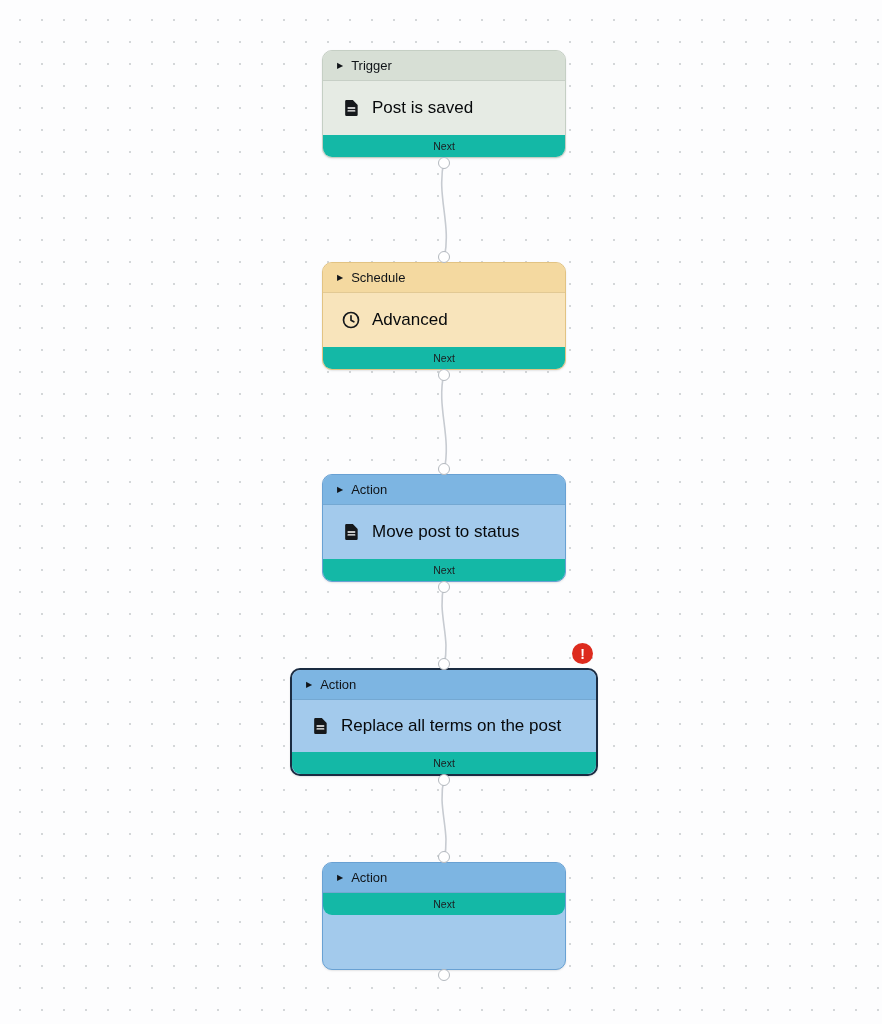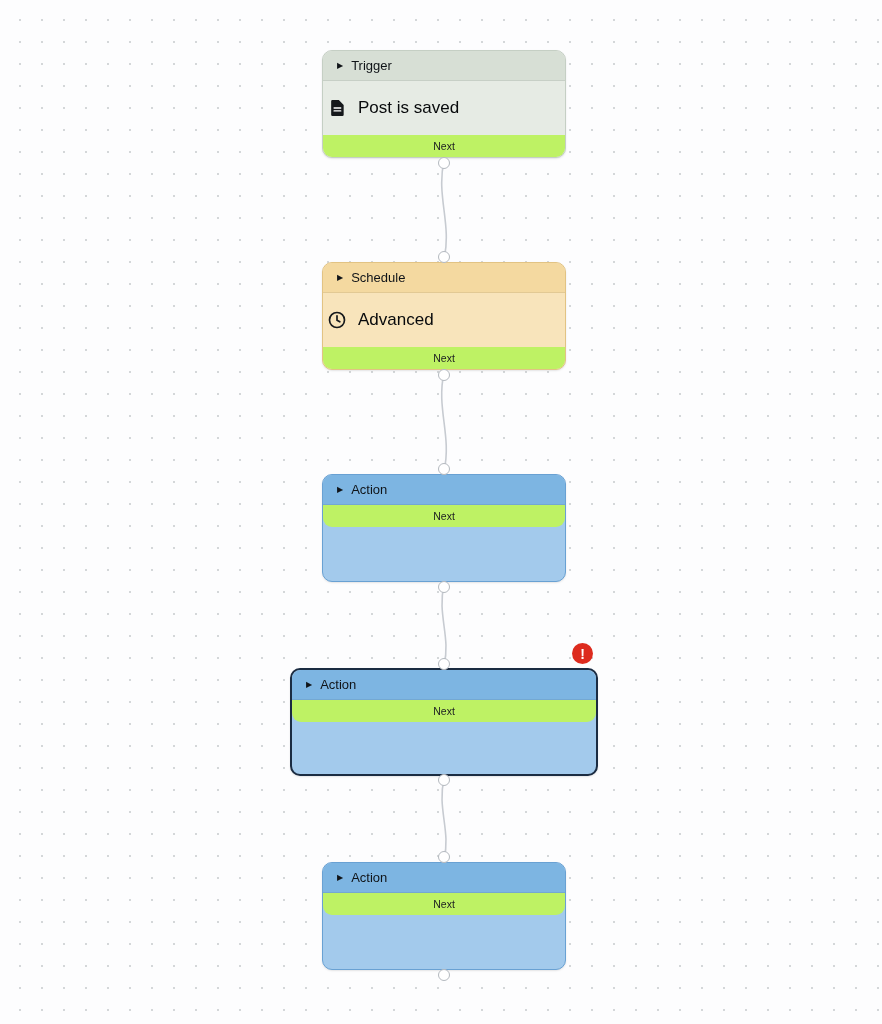--- a/index.html
+++ b/index.html
@@ -40,28 +40,28 @@
     font-size: 13px;
     color: #101418;
     border-bottom: 1px solid rgba(0,0,0,0.07);
   }
   .tri { font-size: 8px; line-height: 1; color: #101418; transform: translateY(-0.5px); }
   .node__body {
     flex: 1 1 auto;
     display: flex;
     align-items: center;
     gap: 11px;
-    padding: 0 4px;
+    padding: 0 18px;
     font-size: 17px;
     color: #07090b;
   }
   .node__icon { display: inline-flex; width: 20px; height: 20px; flex: 0 0 20px; }
   .node__footer {
     flex: 0 0 22px;
-    background: #bef264;
+    background: #14b8a6;
     border-radius: 0 0 9px 9px;
     display: flex;
     align-items: center;
     justify-content: center;
     font-size: 10.5px;
     color: #1c1e21;
   }
 
   
   .node--trigger { background: #e6ebe4; border-color: #c5cfc4; }
@@ -163,33 +163,51 @@
     </div>
     <span class="port port--bottom"></span>
   </div>
 
   <div class="node node--action pos-3">
     <span class="port port--top"></span>
     <div class="node__header">
       <span class="tri">▶</span>
       <span>Action</span>
     </div>
+    <div class="node__body">
+      <span class="node__icon">
+        <svg viewBox="0 0 24 24" width="20" height="20">
+            <path d="M6 2.5h8.2L20 8.3V20a1.5 1.5 0 0 1-1.5 1.5h-12A1.5 1.5 0 0 1 5 20V4a1.5 1.5 0 0 1 1-1.5z" fill="#15181b"></path>
+            <path d="M8.5 12h8 M8.5 15.5h8" stroke="#ffffff" stroke-width="1.6" stroke-linecap="round"></path>
+          </svg>
+      </span>
+      <span>Move post to status</span>
+    </div>
     <div class="node__footer">
       <span>Next</span>
     </div>
     <span class="port port--bottom"></span>
   </div>
 
   <div class="node node--action node--error pos-4">
     <span class="error-badge">!</span>
     <span class="port port--top"></span>
     <div class="node__header">
       <span class="tri">▶</span>
       <span>Action</span>
     </div>
+    <div class="node__body">
+      <span class="node__icon">
+        <svg viewBox="0 0 24 24" width="20" height="20">
+            <path d="M6 2.5h8.2L20 8.3V20a1.5 1.5 0 0 1-1.5 1.5h-12A1.5 1.5 0 0 1 5 20V4a1.5 1.5 0 0 1 1-1.5z" fill="#15181b"></path>
+            <path d="M8.5 12h8 M8.5 15.5h8" stroke="#ffffff" stroke-width="1.6" stroke-linecap="round"></path>
+          </svg>
+      </span>
+      <span>Replace all terms on the post</span>
+    </div>
     <div class="node__footer">
       <span>Next</span>
     </div>
     <span class="port port--bottom"></span>
   </div>
 
   <div class="node node--action pos-5">
     <span class="port port--top"></span>
     <div class="node__header">
       <span class="tri">▶</span>

